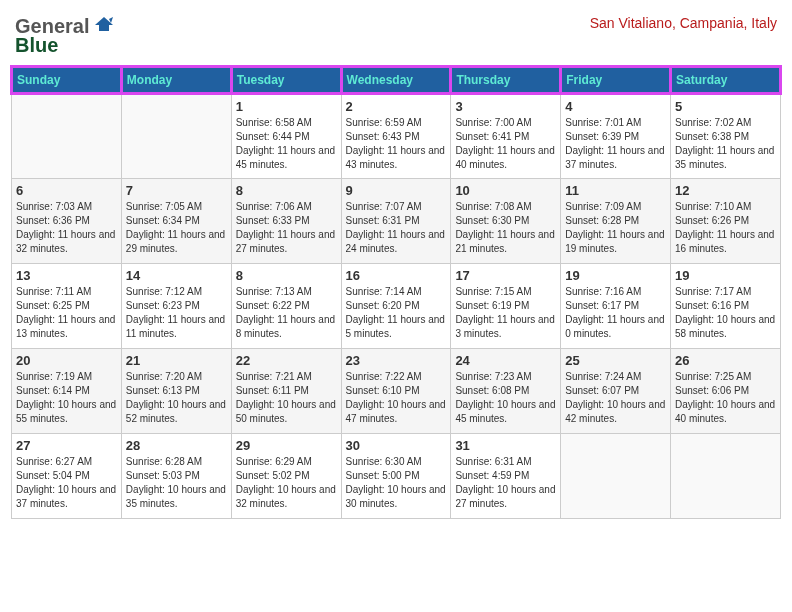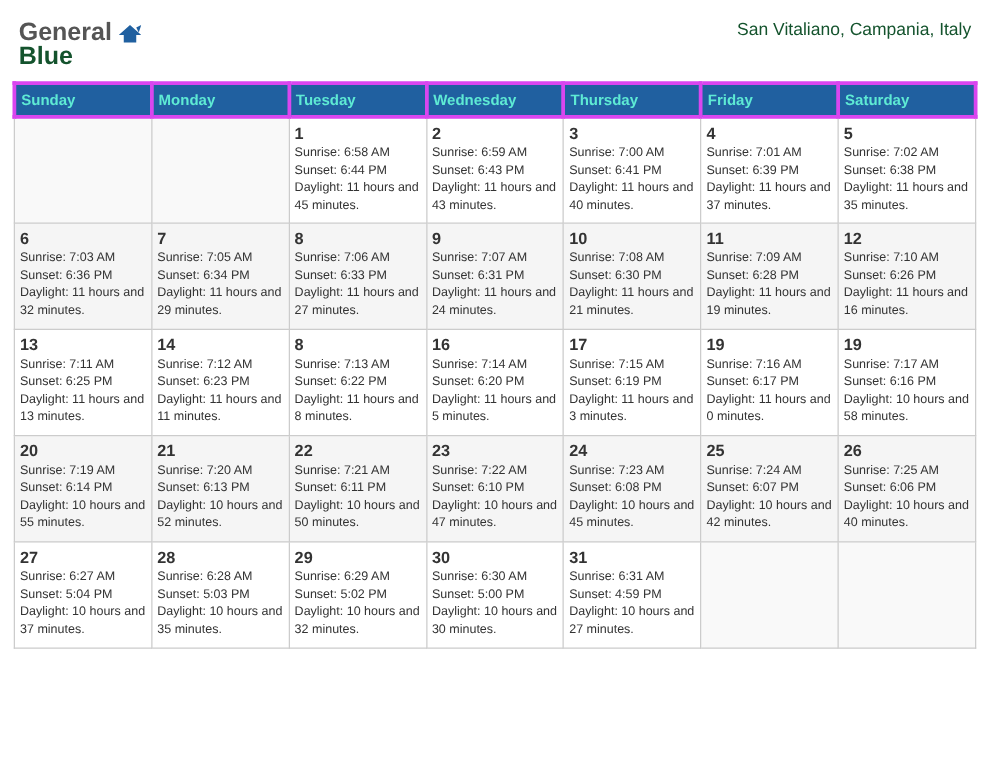--- a/index.html
+++ b/index.html
@@ -25,21 +25,21 @@
     .title-block {
       text-align: right;
     }
     .month-title {
       font-size: 32px;
       font-weight: bold;
       color: #333;
     }
     .location-title {
       font-size: 14px;
-      color: #14532d;
+      color: #b91c1c;
     }
     table {
       width: 100%;
       border-collapse: collapse;
       table-layout: fixed;
     }
     th {
       background: #2060a0;
       color: #5eead4;
       font-size: 12px;
@@ -72,21 +72,21 @@
     }
     .row-shade td {
       background: #f5f5f5;
     }
   </style>
 </head>
 <body>
 
 <div class="header-section">
   <div class="logo">
-    <div style="display:flex;align-items:center;gap:6px;">
+    <div style="display:flex;align-items:flex-start;gap:6px;">
       <span style="font-size:20px;font-weight:bold;color:#555;">General</span>
       <svg width="18" height="18" viewBox="0 0 18 18">
         <polygon points="9,2 18,10 14,10 14,16 4,16 4,10 0,10" fill="#2060a0"></polygon>
         <polygon points="14,4 18,2 16,8" fill="#2060a0"></polygon>
       </svg>
     </div>
     <span style="font-size:20px;font-weight:bold;color:#14532d;margin-top:-4px;">Blue</span>
   </div>
   <div class="title-block">
     <div class="location-title">San Vitaliano, Campania, Italy</div>

